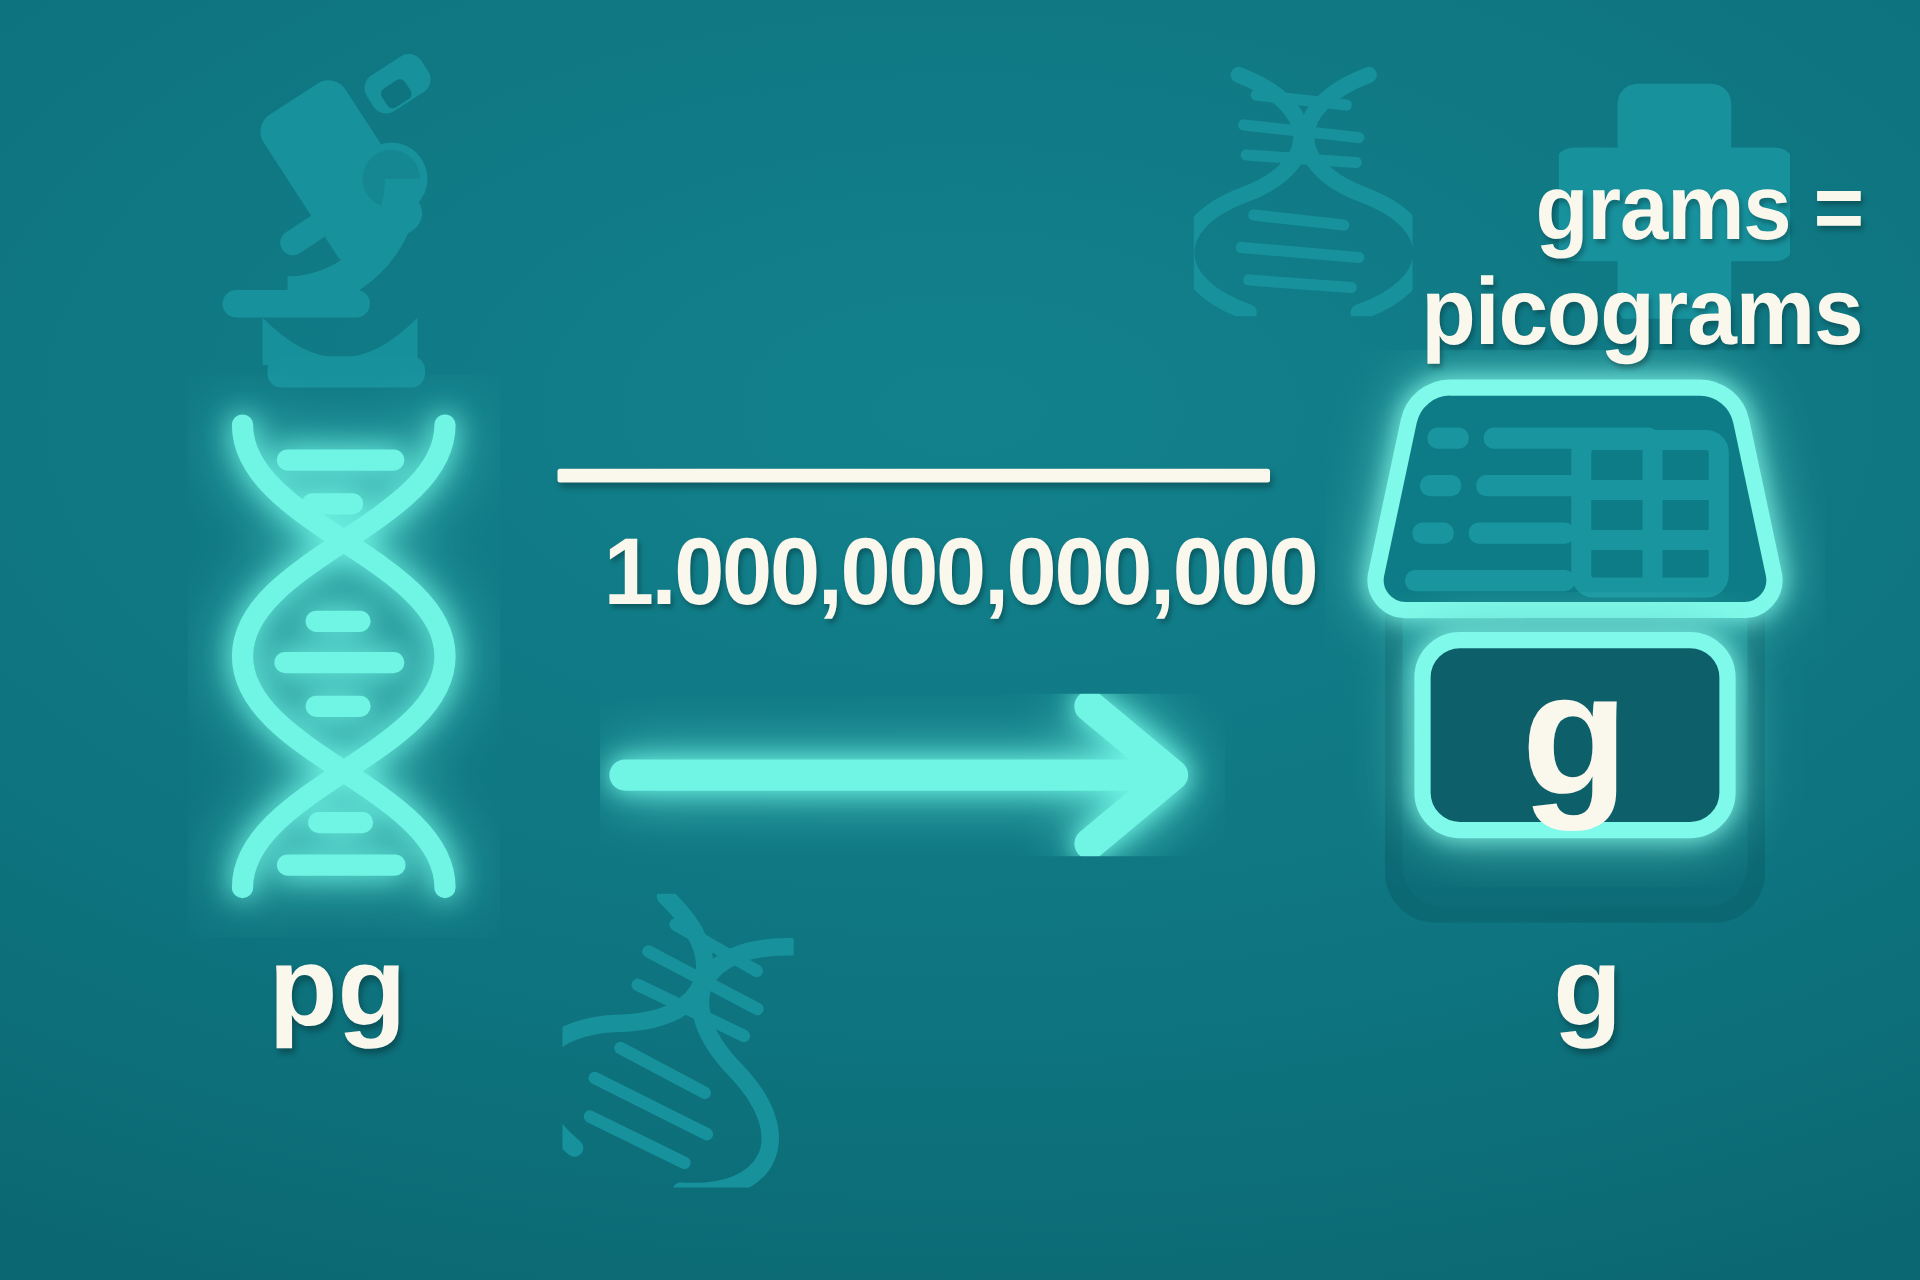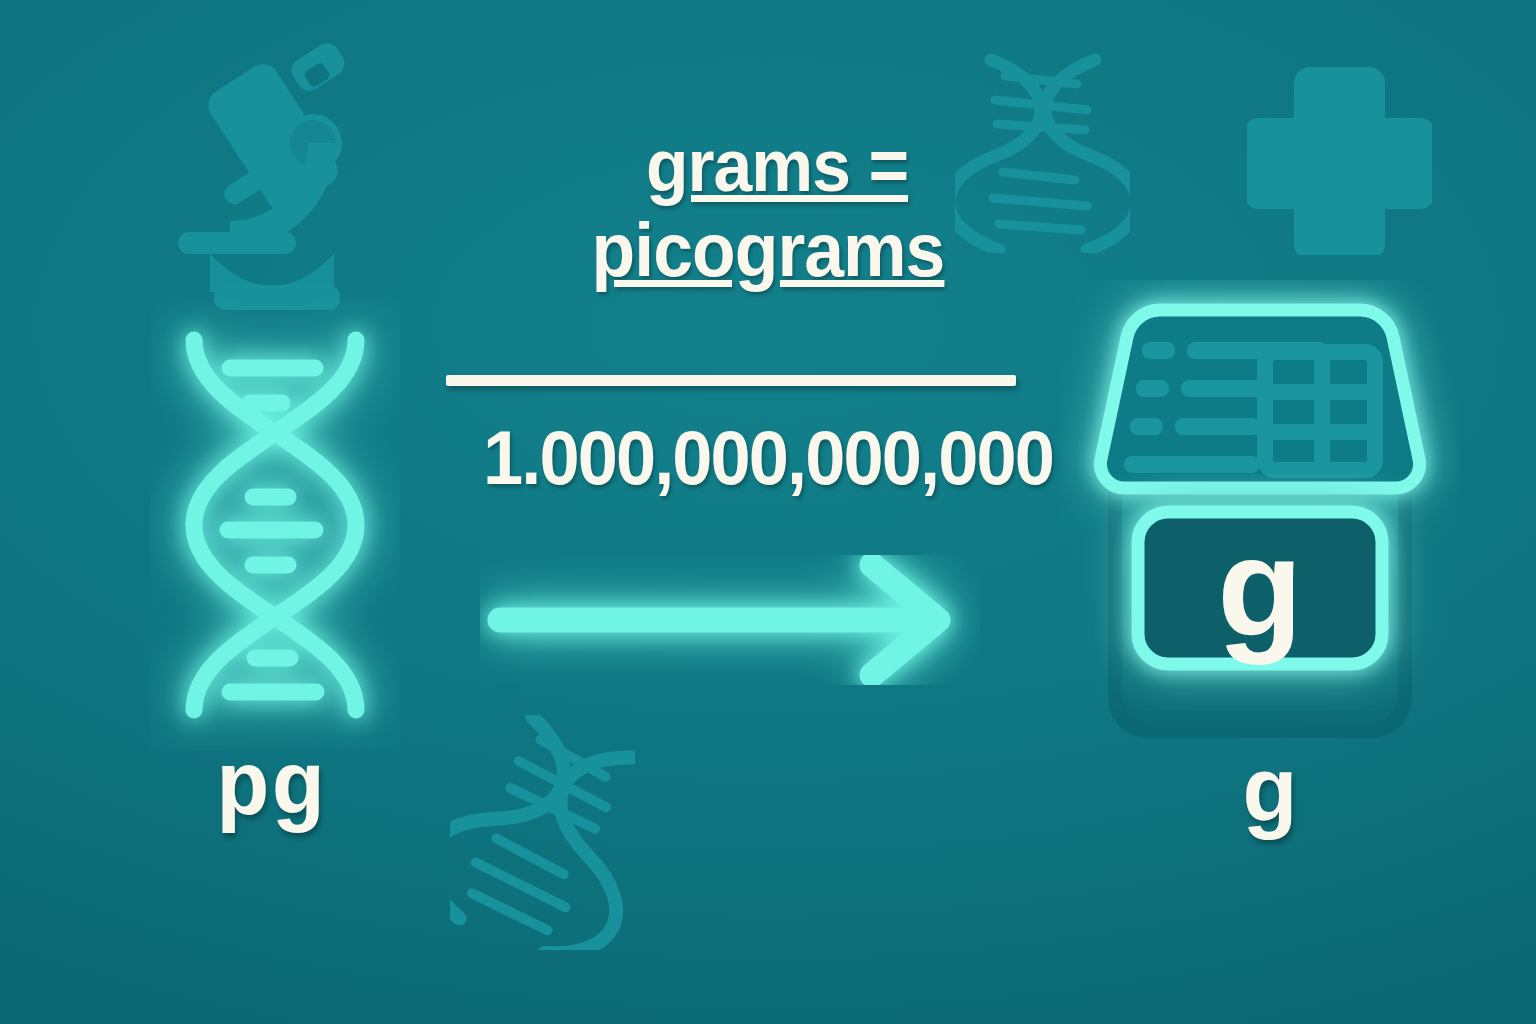--- a/index.html
+++ b/index.html
@@ -27,24 +27,23 @@
     opacity: 1;
     pointer-events: none;
   }
 
   
   .formula {
     position: absolute;
     left: 0;
     right: 0;
     top: 130px;
-    text-align: center;
+    text-align: right;
     color: #faf7ec;
     z-index: 6;
-    text-decoration: underline;
   }
   .formula-line {
     display: block;
     font-size: 74px;
     line-height: 0.98;
     font-weight: 700;
     letter-spacing: -1px;
     text-shadow: 2px 3px 4px rgba(0,0,0,0.28);
     font-family: "Liberation Sans", sans-serif;
     transform: scaleX(0.94);
@@ -83,21 +82,21 @@
   
   .unit-label {
     position: absolute;
     color: #faf7ec;
     font-size: 90px;
     font-weight: 700;
     line-height: 1;
     text-shadow: 2px 4px 5px rgba(0,0,0,0.30);
     z-index: 7;
   }
-  .unit-label.left  { left: 0;   top: 745px; width: 540px; text-align: center; font-family: Liberation Mono, monospace; }
+  .unit-label.left  { left: 0;   top: 745px; width: 540px; text-align: center; }
   .unit-label.right { left: 1020px; top: 745px; width: 500px; text-align: center; }
 
   
   .neon-dna   { position: absolute; left: 150px; top: 300px; z-index: 5; }
   .neon-arrow { position: absolute; left: 480px; top: 555px; z-index: 5; }
   .neon-scale { position: absolute; left: 1060px; top: 280px; z-index: 5; }
 </style>
 </head>
 <body>
 

